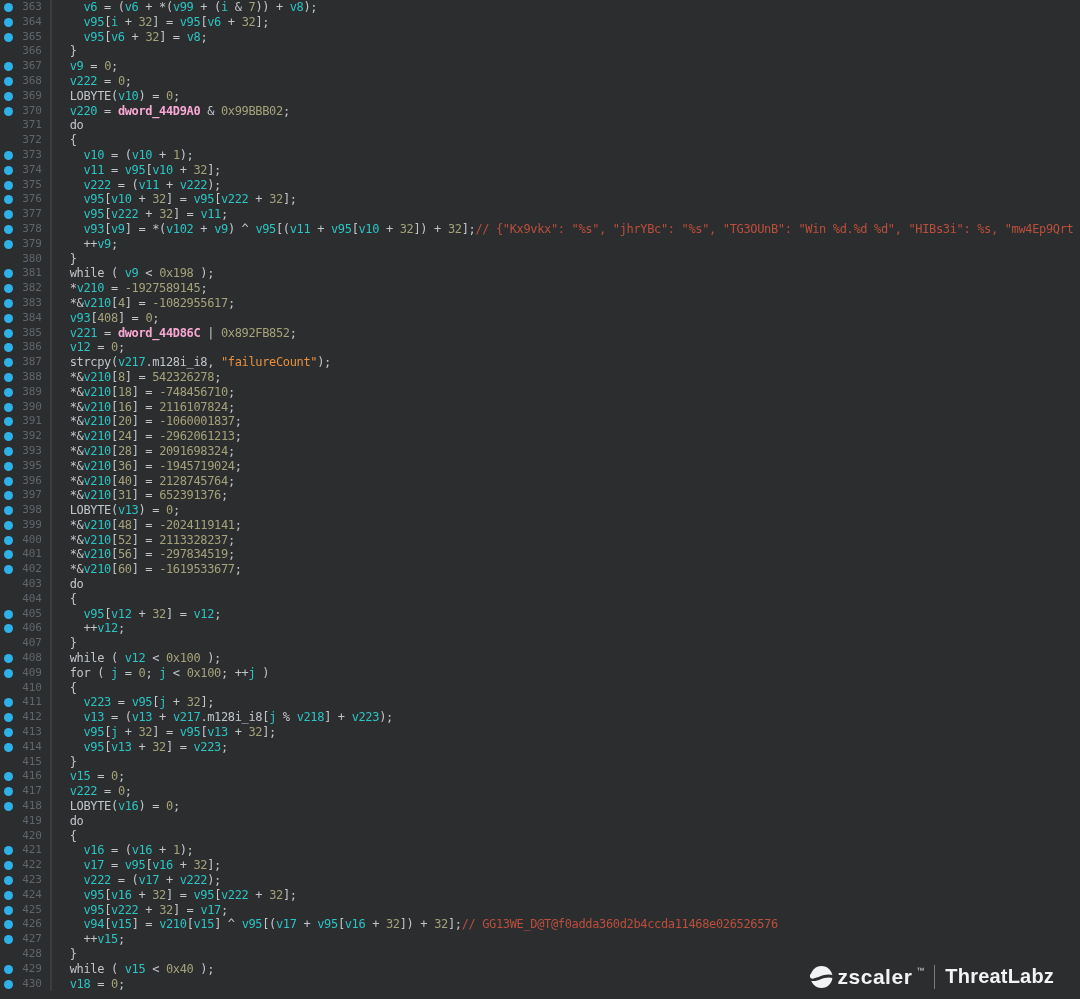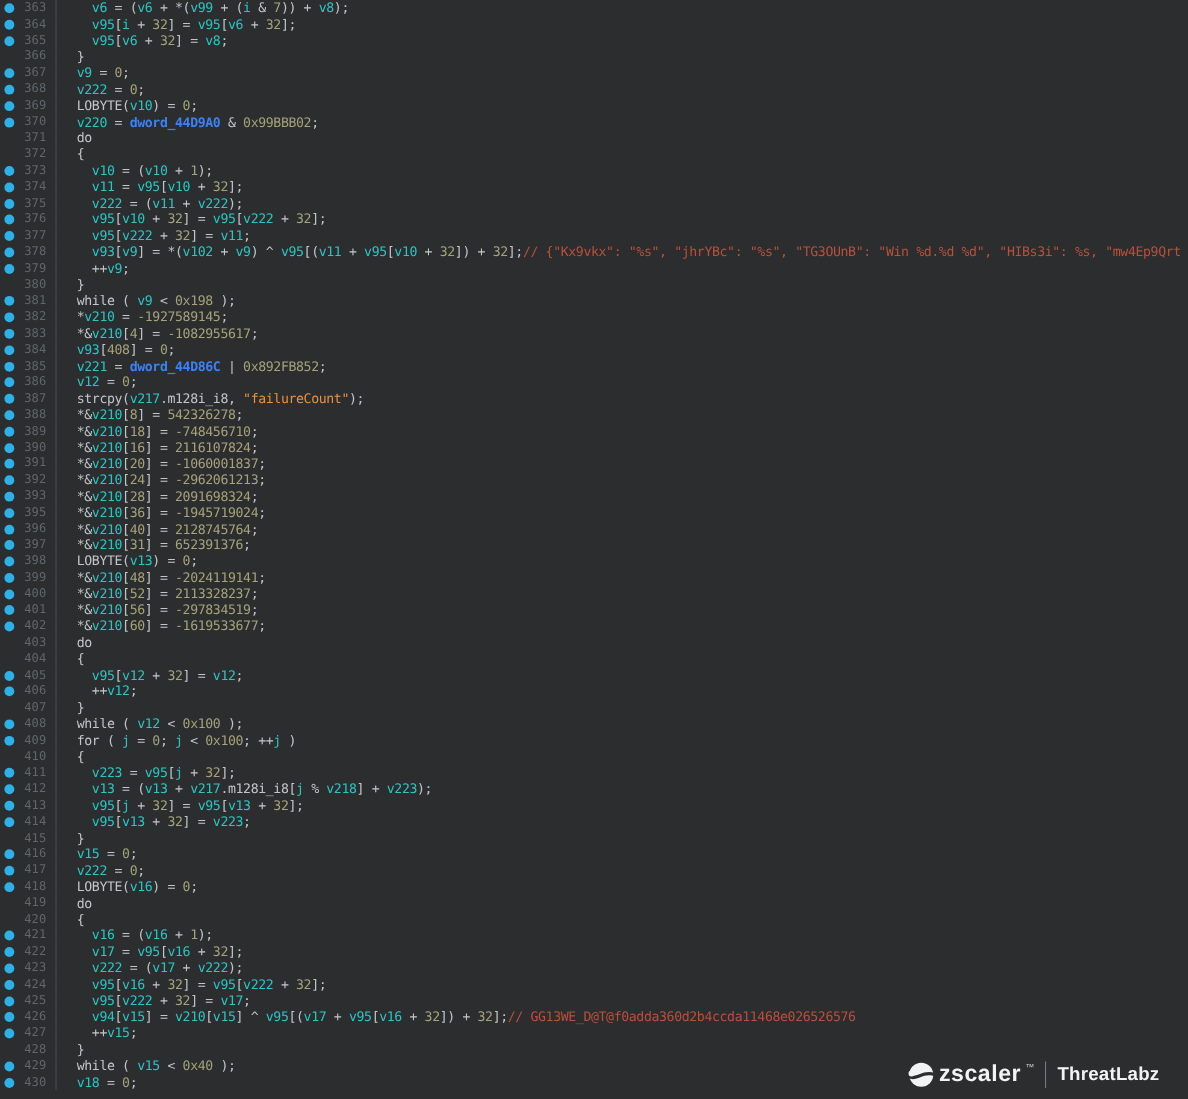--- a/index.html
+++ b/index.html
@@ -20,32 +20,32 @@
   .bp{
     position:absolute;left:4px;top:3px;width:9px;height:9px;border-radius:50%;
     background:#2eb0e8;
   }
   .code{padding-left:4px;color:#c2c6c9;letter-spacing:-0.35px;white-space:pre;}
   .tk-d{color:#c2c6c9;}
   .tk-v{color:#2cc5c5;}
   .tk-n{color:#a6a27a;}
   .tk-s{color:#e8913f;}
   .tk-c{color:#bc4f3b;}
-  .tk-g{color:#3b82f6;font-weight:bold;}
+  .tk-g{color:#f9a8d4;font-weight:bold;}
   .watermark{
     position:absolute;right:26px;bottom:10px;
     display:flex;align-items:center;gap:10px;
     font-family:"Liberation Sans","DejaVu Sans",sans-serif;
     color:#f2f3f4;user-select:none;
   }
   .wm-brand{display:flex;align-items:center;gap:4px;}
   .wm-zscaler{font-size:21px;font-weight:bold;letter-spacing:0.5px;}
   .wm-tm{font-size:8px;align-self:flex-start;margin-top:2px;color:#cfd2d4;}
   .wm-divider{width:1px;height:24px;background:#787c7f;}
-  .wm-threatlabz{font-size:17px;font-weight:bold;letter-spacing:0.2px;}
+  .wm-threatlabz{font-size:20px;font-weight:bold;letter-spacing:0.2px;}
   .wm-icon{width:25px;height:25px;}
 </style>
 </head>
 <body>
 
 <div class="editor">
   <div id="code-lines">
       <div class="line"><div class="gutter"><span class="bp"></span>363</div><div class="code"><span class="tk-d">    </span><span class="tk-v">v6</span><span class="tk-d"> = (</span><span class="tk-v">v6</span><span class="tk-d"> + *(</span><span class="tk-v">v99</span><span class="tk-d"> + (</span><span class="tk-v">i</span><span class="tk-d"> &amp; </span><span class="tk-n">7</span><span class="tk-d">)) + </span><span class="tk-v">v8</span><span class="tk-d">);</span></div></div>
       <div class="line"><div class="gutter"><span class="bp"></span>364</div><div class="code"><span class="tk-d">    </span><span class="tk-v">v95</span><span class="tk-d">[</span><span class="tk-v">i</span><span class="tk-d"> + </span><span class="tk-n">32</span><span class="tk-d">] = </span><span class="tk-v">v95</span><span class="tk-d">[</span><span class="tk-v">v6</span><span class="tk-d"> + </span><span class="tk-n">32</span><span class="tk-d">];</span></div></div>
       <div class="line"><div class="gutter"><span class="bp"></span>365</div><div class="code"><span class="tk-d">    </span><span class="tk-v">v95</span><span class="tk-d">[</span><span class="tk-v">v6</span><span class="tk-d"> + </span><span class="tk-n">32</span><span class="tk-d">] = </span><span class="tk-v">v8</span><span class="tk-d">;</span></div></div>

